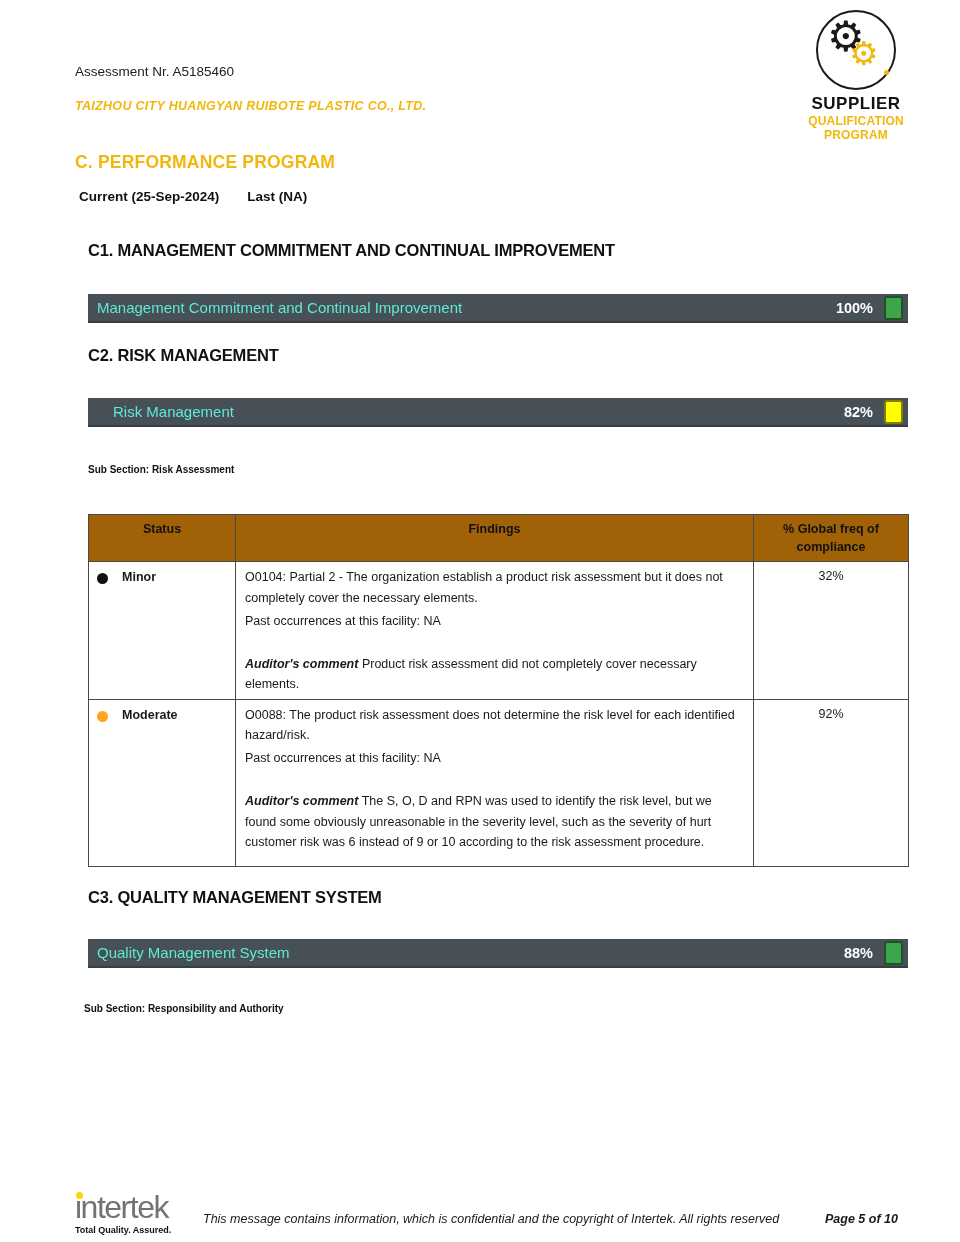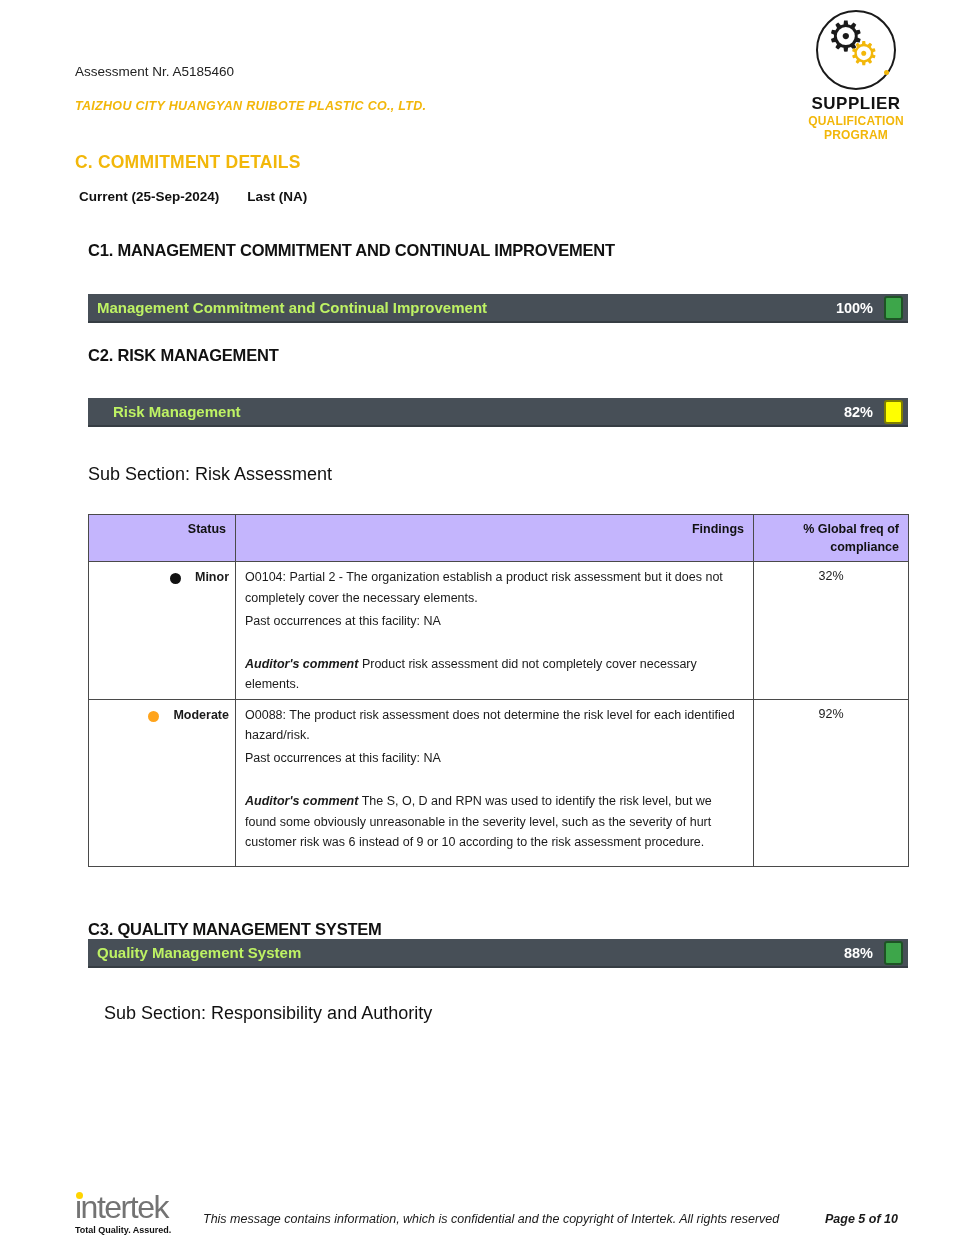--- a/index.html
+++ b/index.html
@@ -26,44 +26,44 @@
   .logo-line1 { font-size:17px; font-weight:700; color:#111; letter-spacing:0.5px; }
   .logo-line2, .logo-line3 { font-size:12px; font-weight:700; color:#F2B70A; letter-spacing:0.2px; }
 
   
   .perf-heading { left:75px; top:152px; font-size:17.5px; font-weight:700; color:#F2B70A; letter-spacing:0.2px; }
   .current-line { left:79px; top:189px; font-size:13.5px; font-weight:700; color:#111; }
   .current-line .gap { margin-right:28px; }
   .sub-heading { font-size:16.5px; font-weight:700; color:#111; letter-spacing:-0.2px; }
   .c1-heading { left:88px; top:241px; }
   .c2-heading { left:88px; top:346px; }
-  .c3-heading { left:88px; top:920px; }
-  .subsection { font-size:18px; font-weight:400; color:#111; }
+  .c3-heading { left:88px; top:888px; }
+  .subsection { font-size:10px; font-weight:700; color:#111; }
   .subsection-1 { left:88px; top:464px; }
-  .subsection-2 { left:104px; top:1003px; }
+  .subsection-2 { left:84px; top:1003px; }
 
   
   .score-bar { width:820px; height:29px; background:#474F57; display:flex; align-items:center; border-bottom:2px solid #363d43; }
   .bar-1 { left:88px; top:294px; }
   .bar-2 { left:88px; top:398px;padding-left:16px; }
   .bar-3 { left:88px; top:939px; }
-  .score-bar .bar-label { flex:1; padding-left:9px; font-size:15px; font-weight:700; color:#bef264; }
+  .score-bar .bar-label { flex:1; padding-left:9px; font-size:15px; font-weight:400; color:#5eead4; }
   .score-bar .bar-score { font-size:14.5px; font-weight:700; color:#fff; }
   .score-bar .indicator { width:19px; height:24px; border:2px solid rgba(0,0,0,0.5); border-radius:3px; margin:0 5px 0 11px; }
 
   
   .findings-table-wrap { left:88px; top:514px; width:820px; }
   table.findings { border-collapse:collapse; width:820px; table-layout:fixed; }
   table.findings col.c-status { width:147px; }
   table.findings col.c-findings { width:518px; }
   table.findings col.c-compliance { width:155px; }
   table.findings th, table.findings td { border:1px solid #4a4a4a; vertical-align:top; }
-  table.findings th { background:#c4b5fd; color:#111; text-align:right; font-size:12.5px; font-weight:700; padding:5px 9px; line-height:1.45; height:46px; }
+  table.findings th { background:#a16207; color:#111; text-align:center; font-size:12.5px; font-weight:700; padding:5px 9px; line-height:1.45; height:46px; }
   td.status-cell { padding:8px 6px 6px 4px; }
-  .status-inner { display:flex; align-items:flex-start;justify-content:flex-end; }
+  .status-inner { display:flex; align-items:flex-start; }
   .bullet { width:11px; height:11px; border-radius:50%; margin:3px 14px 0 4px; flex-shrink:0; background:#111; }
   .severity { font-weight:700; font-size:12.5px; }
   td.findings-cell { padding:5px 9px 4px 9px; font-size:12.5px; line-height:1.62; color:#1a1a1a; }
   .finding-title { font-weight:400; }
   .occurrences { margin-top:3px; }
   .auditor { margin-top:23px; }
   .auditor-label { font-weight:700; font-style:italic; }
   td.compliance-cell { text-align:center; padding-top:7px; font-size:12.5px; }
 
   
@@ -86,21 +86,21 @@
     <div class="logo-circle">
       <span class="gear gear-black">⚙</span>
       <span class="gear gear-yellow">⚙</span>
       <span class="gear-dot"></span>
     </div>
     <div class="logo-line1">SUPPLIER</div>
     <div class="logo-line2">QUALIFICATION</div>
     <div class="logo-line3">PROGRAM</div>
   </div>
 
-  <div class="abs perf-heading">C. COMMITMENT DETAILS</div>
+  <div class="abs perf-heading">C. PERFORMANCE PROGRAM</div>
   <div class="abs current-line">
     <span class="gap">Current (25-Sep-2024)</span><span>Last (NA)</span>
   </div>
 
   <div class="abs sub-heading c1-heading">C1. MANAGEMENT COMMITMENT AND CONTINUAL IMPROVEMENT</div>
   <div class="abs score-bar bar-1">
     <span class="bar-label">Management Commitment and Continual Improvement</span>
     <span class="bar-score">100%</span>
     <span class="indicator" style="background-color: rgb(61, 166, 74);"></span>
   </div>

